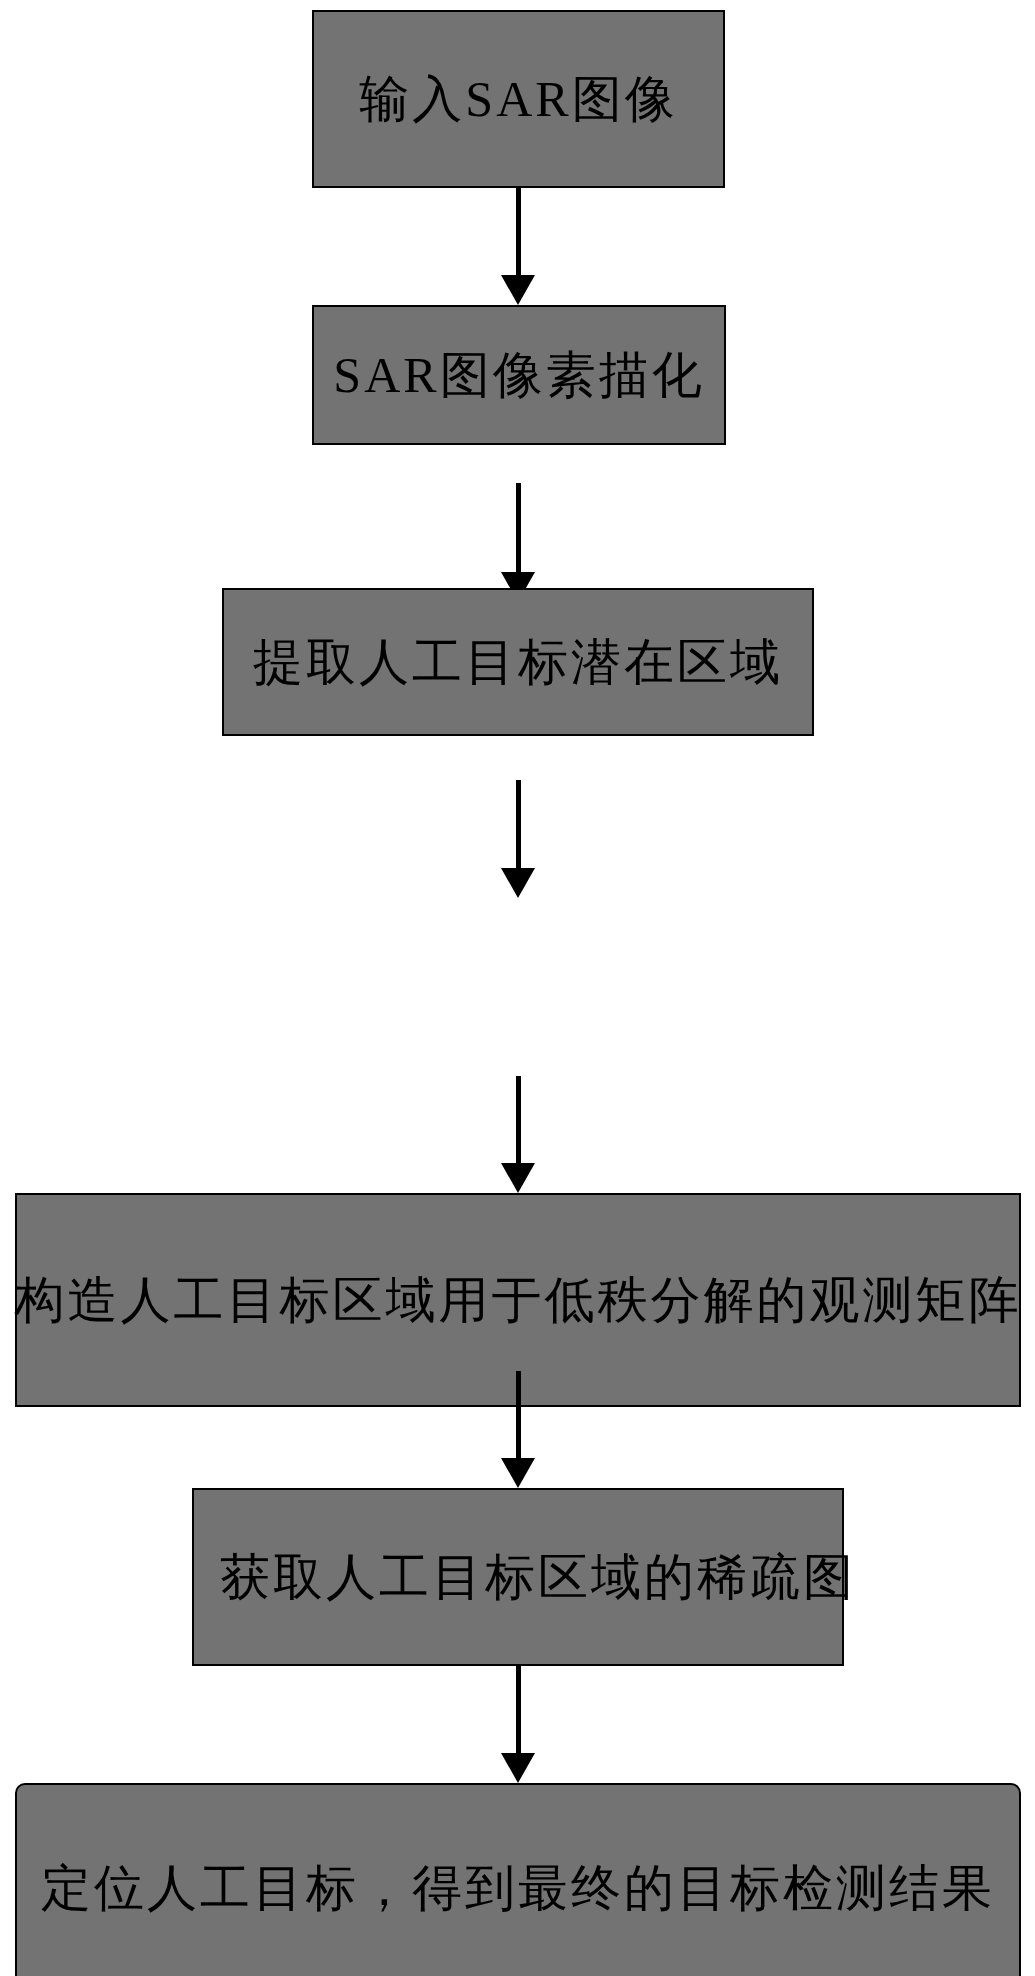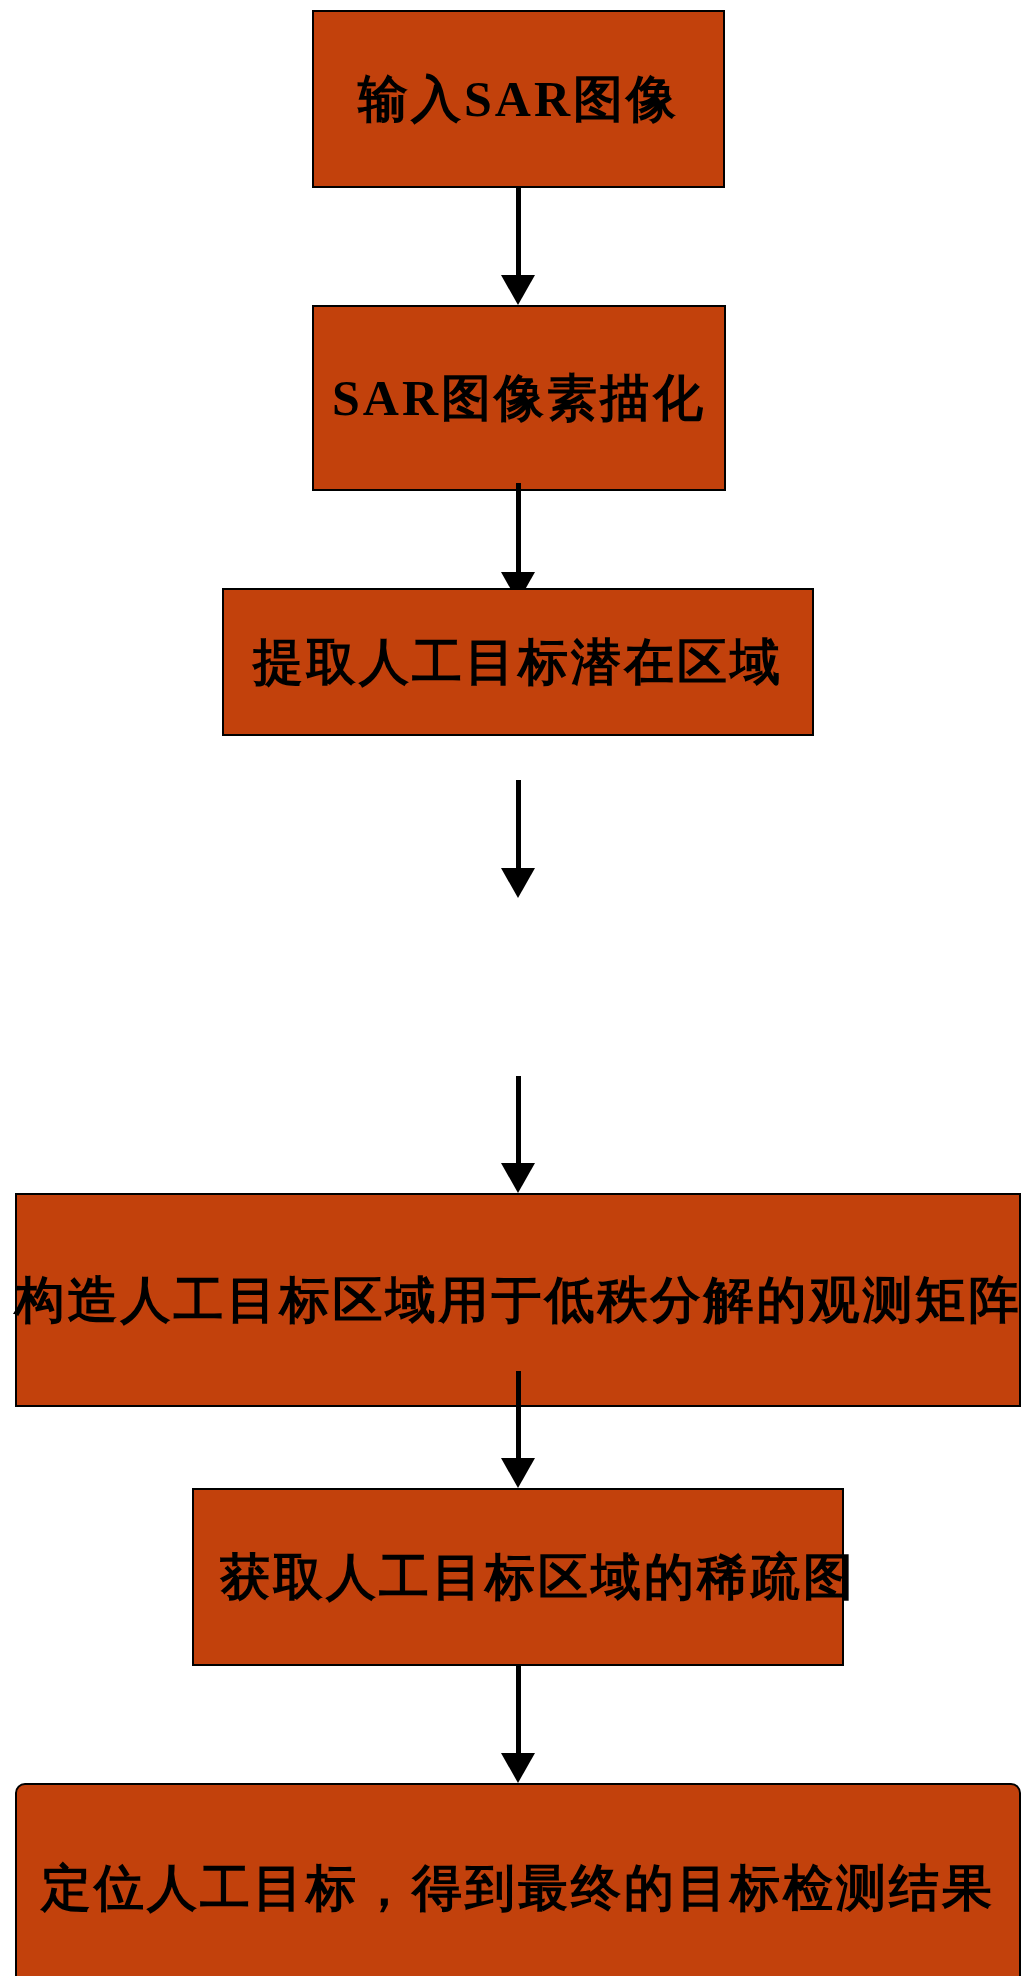--- a/index.html
+++ b/index.html
@@ -11,37 +11,36 @@
     position: relative;
     width: 1035px;
     height: 1976px;
     background: #ffffff;
     font-family: "Liberation Serif", "DejaVu Serif", serif;
   }
   .node {
     position: absolute;
     box-sizing: border-box;
     border: 2px solid #000000;
-    background: #c2410c;
+    background: #737373;
     display: flex;
     align-items: center;
     justify-content: center;
     text-align: center;
-    font-weight: bold;
   }
   .node .label {
     color: #000000;
     font-size: 50px;
     letter-spacing: 3px;
     line-height: 1.1;
     white-space: nowrap;
   }
   
   .n1 { left: 312px; top: 10px;   width: 413px;  height: 178px; }
-  .n2 { left: 312px; top: 305px;  width: 414px;  height: 186px; }
+  .n2 { left: 312px; top: 305px;  width: 414px;  height: 140px; }
   .n3 { left: 222px; top: 588px;  width: 592px;  height: 148px; }
   .n4 { left: 91px;  top: 898px;  width: 856px;  height: 178px; }
   .n5 { left: 15px;  top: 1193px; width: 1006px; height: 214px; }
   .n6 { left: 192px; top: 1488px; width: 652px;  height: 178px; padding-left: 40px; }
   .n7 { left: 15px;  top: 1783px; width: 1006px; height: 210px; border-radius: 10px; }
 
   .arrow {
     position: absolute;
     left: 500px;           
     width: 36px;

